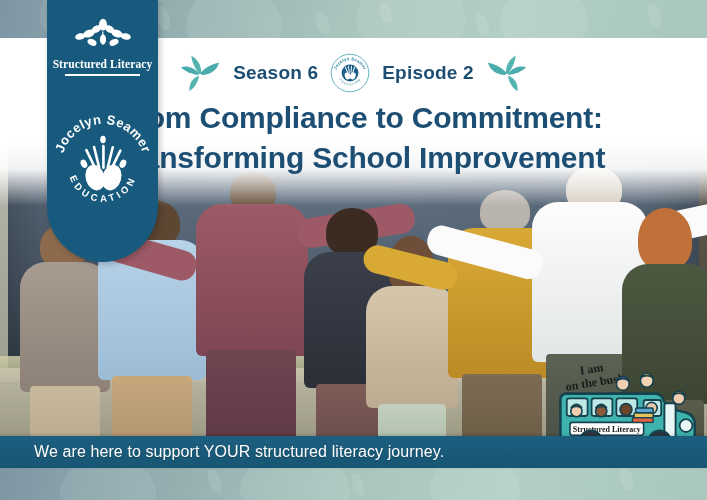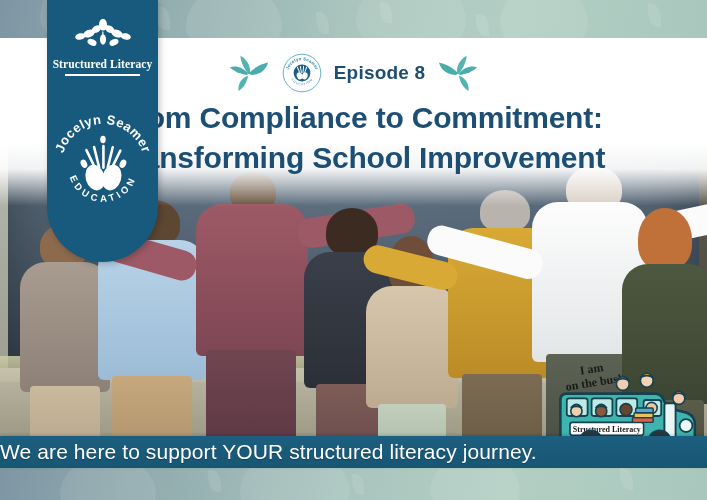--- a/index.html
+++ b/index.html
@@ -123,21 +123,21 @@
   .bus{position:absolute;left:546px;top:352px;width:160px;height:108px;}
 
   
   .bottom-banner{
     position:absolute;left:0;top:436px;width:707px;height:32px;
     background:linear-gradient(180deg,#1d5f80,#175673);
     display:flex;align-items:center;
     box-shadow:0 -1px 3px rgba(0,0,0,.18);
   }
   .bottom-banner .bb-text{
-    color:#ffffff;font-size:21px;letter-spacing:.1px;
+    margin-left:34px;color:#ffffff;font-size:16px;letter-spacing:.1px;
     text-shadow:0 1px 1px rgba(0,0,0,.25);
   }
 </style>
 </head>
 <body>
 
 <div class="canvas">
 
   <div class="bg-strip top">
     <div class="blob" style="left:40px;top:-22px;width:76px;height:66px;"></div>
@@ -228,20 +228,21 @@
 
   <div class="header-row">
 
     <svg class="leaf-mark" viewBox="0 0 44 42">
       <path d="M22 21 C30 13 38 11 42 10 C40 18 33 23 24 23 Z" fill="#4aacac"></path>
       <path d="M21 22 C15 14 13 7 13 3 C20 7 24 14 23 22 Z" fill="#53b4b0"></path>
       <path d="M20 23 C12 22 6 19 2 15 C8 13 16 15 21 22 Z" fill="#4aacac"></path>
       <path d="M21 24 C20 31 16 37 11 40 C10 33 14 26 21 24 Z" fill="#53b4b0"></path>
     </svg>
 
+    <div class="se-text">Season 6</div>
 
     <svg class="mini-logo" viewBox="0 0 100 100">
       <defs>
         <path id="miniTop" d="M14,54 A36,36 0 0 1 86,54"></path>
         <path id="miniBot" d="M20,58 A31,31 0 0 0 80,58"></path>
       </defs>
       <circle cx="50" cy="50" r="47" fill="none" stroke="#3f9fb5" stroke-width="2"></circle>
       <circle cx="50" cy="50" r="21" fill="#1c5f86"></circle>
       <g fill="#ffffff">
         <ellipse cx="44" cy="57" rx="7" ry="9" transform="rotate(-18 44 57)"></ellipse>
@@ -252,21 +253,21 @@
         <rect x="58" y="34" width="2.4" height="16" rx="1.2" transform="rotate(20 59 42)"></rect>
       </g>
       <text font-family="Liberation Sans, sans-serif" font-size="11" font-weight="bold" fill="#2f8aa5" letter-spacing="0.4">
         <textPath href="#miniTop" startOffset="50%" text-anchor="middle">Jocelyn Seamer</textPath>
       </text>
       <text font-family="Liberation Sans, sans-serif" font-size="8" fill="#2f8aa5" letter-spacing="2">
         <textPath href="#miniBot" startOffset="50%" text-anchor="middle">EDUCATION</textPath>
       </text>
     </svg>
 
-    <div class="se-text">Episode 8</div>
+    <div class="se-text">Episode 2</div>
 
     <svg class="leaf-mark flip" viewBox="0 0 44 42">
       <path d="M22 21 C30 13 38 11 42 10 C40 18 33 23 24 23 Z" fill="#4aacac"></path>
       <path d="M21 22 C15 14 13 7 13 3 C20 7 24 14 23 22 Z" fill="#53b4b0"></path>
       <path d="M20 23 C12 22 6 19 2 15 C8 13 16 15 21 22 Z" fill="#4aacac"></path>
       <path d="M21 24 C20 31 16 37 11 40 C10 33 14 26 21 24 Z" fill="#53b4b0"></path>
     </svg>
   </div>
 
   <div class="headline">

